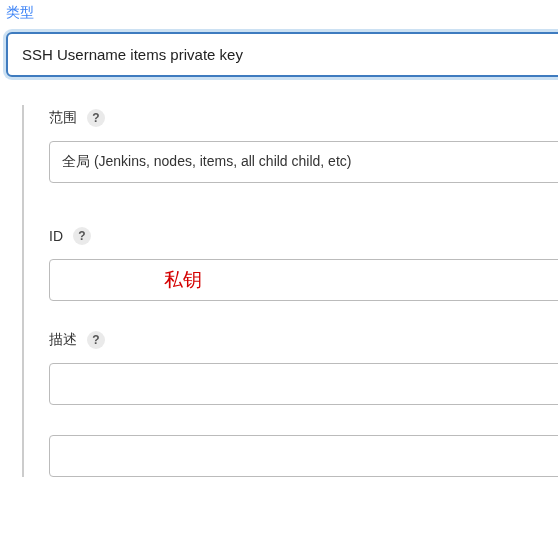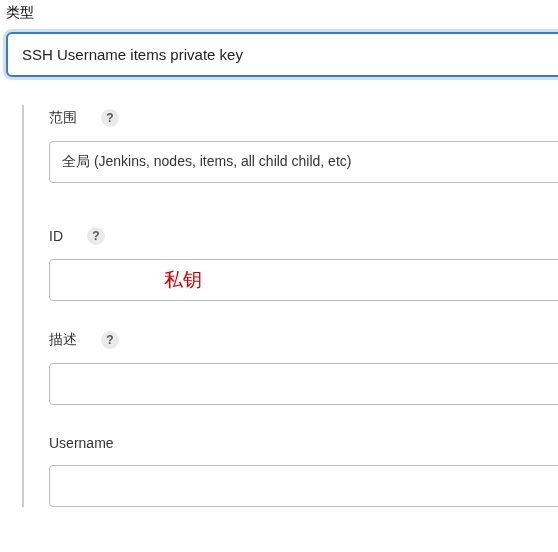--- a/index.html
+++ b/index.html
@@ -12,21 +12,21 @@
     background: #fff;
     width: 558px;
     height: 552px;
     overflow: hidden;
   }
   .outer {
     padding: 4px 0 0 10px;
   }
   .type-label {
     font-size: 14px;
-    color: #000000;
+    color: #3b82f6;
     margin-bottom: 10px;
     margin-left: -4px;
   }
   .type-select {
     width: 565px;
     margin-left: -4px;
     border: 2px solid #3e7bbf;
     border-radius: 6px;
     box-shadow: 0 0 0 3px rgba(110,170,220,0.35);
     padding: 12px 14px;
@@ -41,21 +41,21 @@
     margin-left: 12px;
     border-left: 2px solid #ccc;
     padding-left: 25px;
     margin-top: 28px;
     padding-top: 4px;
   }
   .field-row { margin-bottom: 30px; }
   .field-label {
     display: flex;
     align-items: center;
-    gap: 24px;
+    gap: 10px;
     font-size: 14px;
     color: #333;
     margin-bottom: 14px;
   }
   .help {
     width: 18px;
     height: 18px;
     border-radius: 50%;
     background: #eaeaea;
     color: #555;
@@ -120,20 +120,17 @@
 
     <div class="field-row">
       <div class="field-label">
         <span>描述</span>
         <span class="help">?</span>
       </div>
       <div class="text-input"></div>
     </div>
 
     <div class="field-row">
-      <div class="field-label">
-        <span>Username</span>
-      </div>
       <div class="text-input"></div>
     </div>
 
   </div>
 </div>
 
 </body></html>

